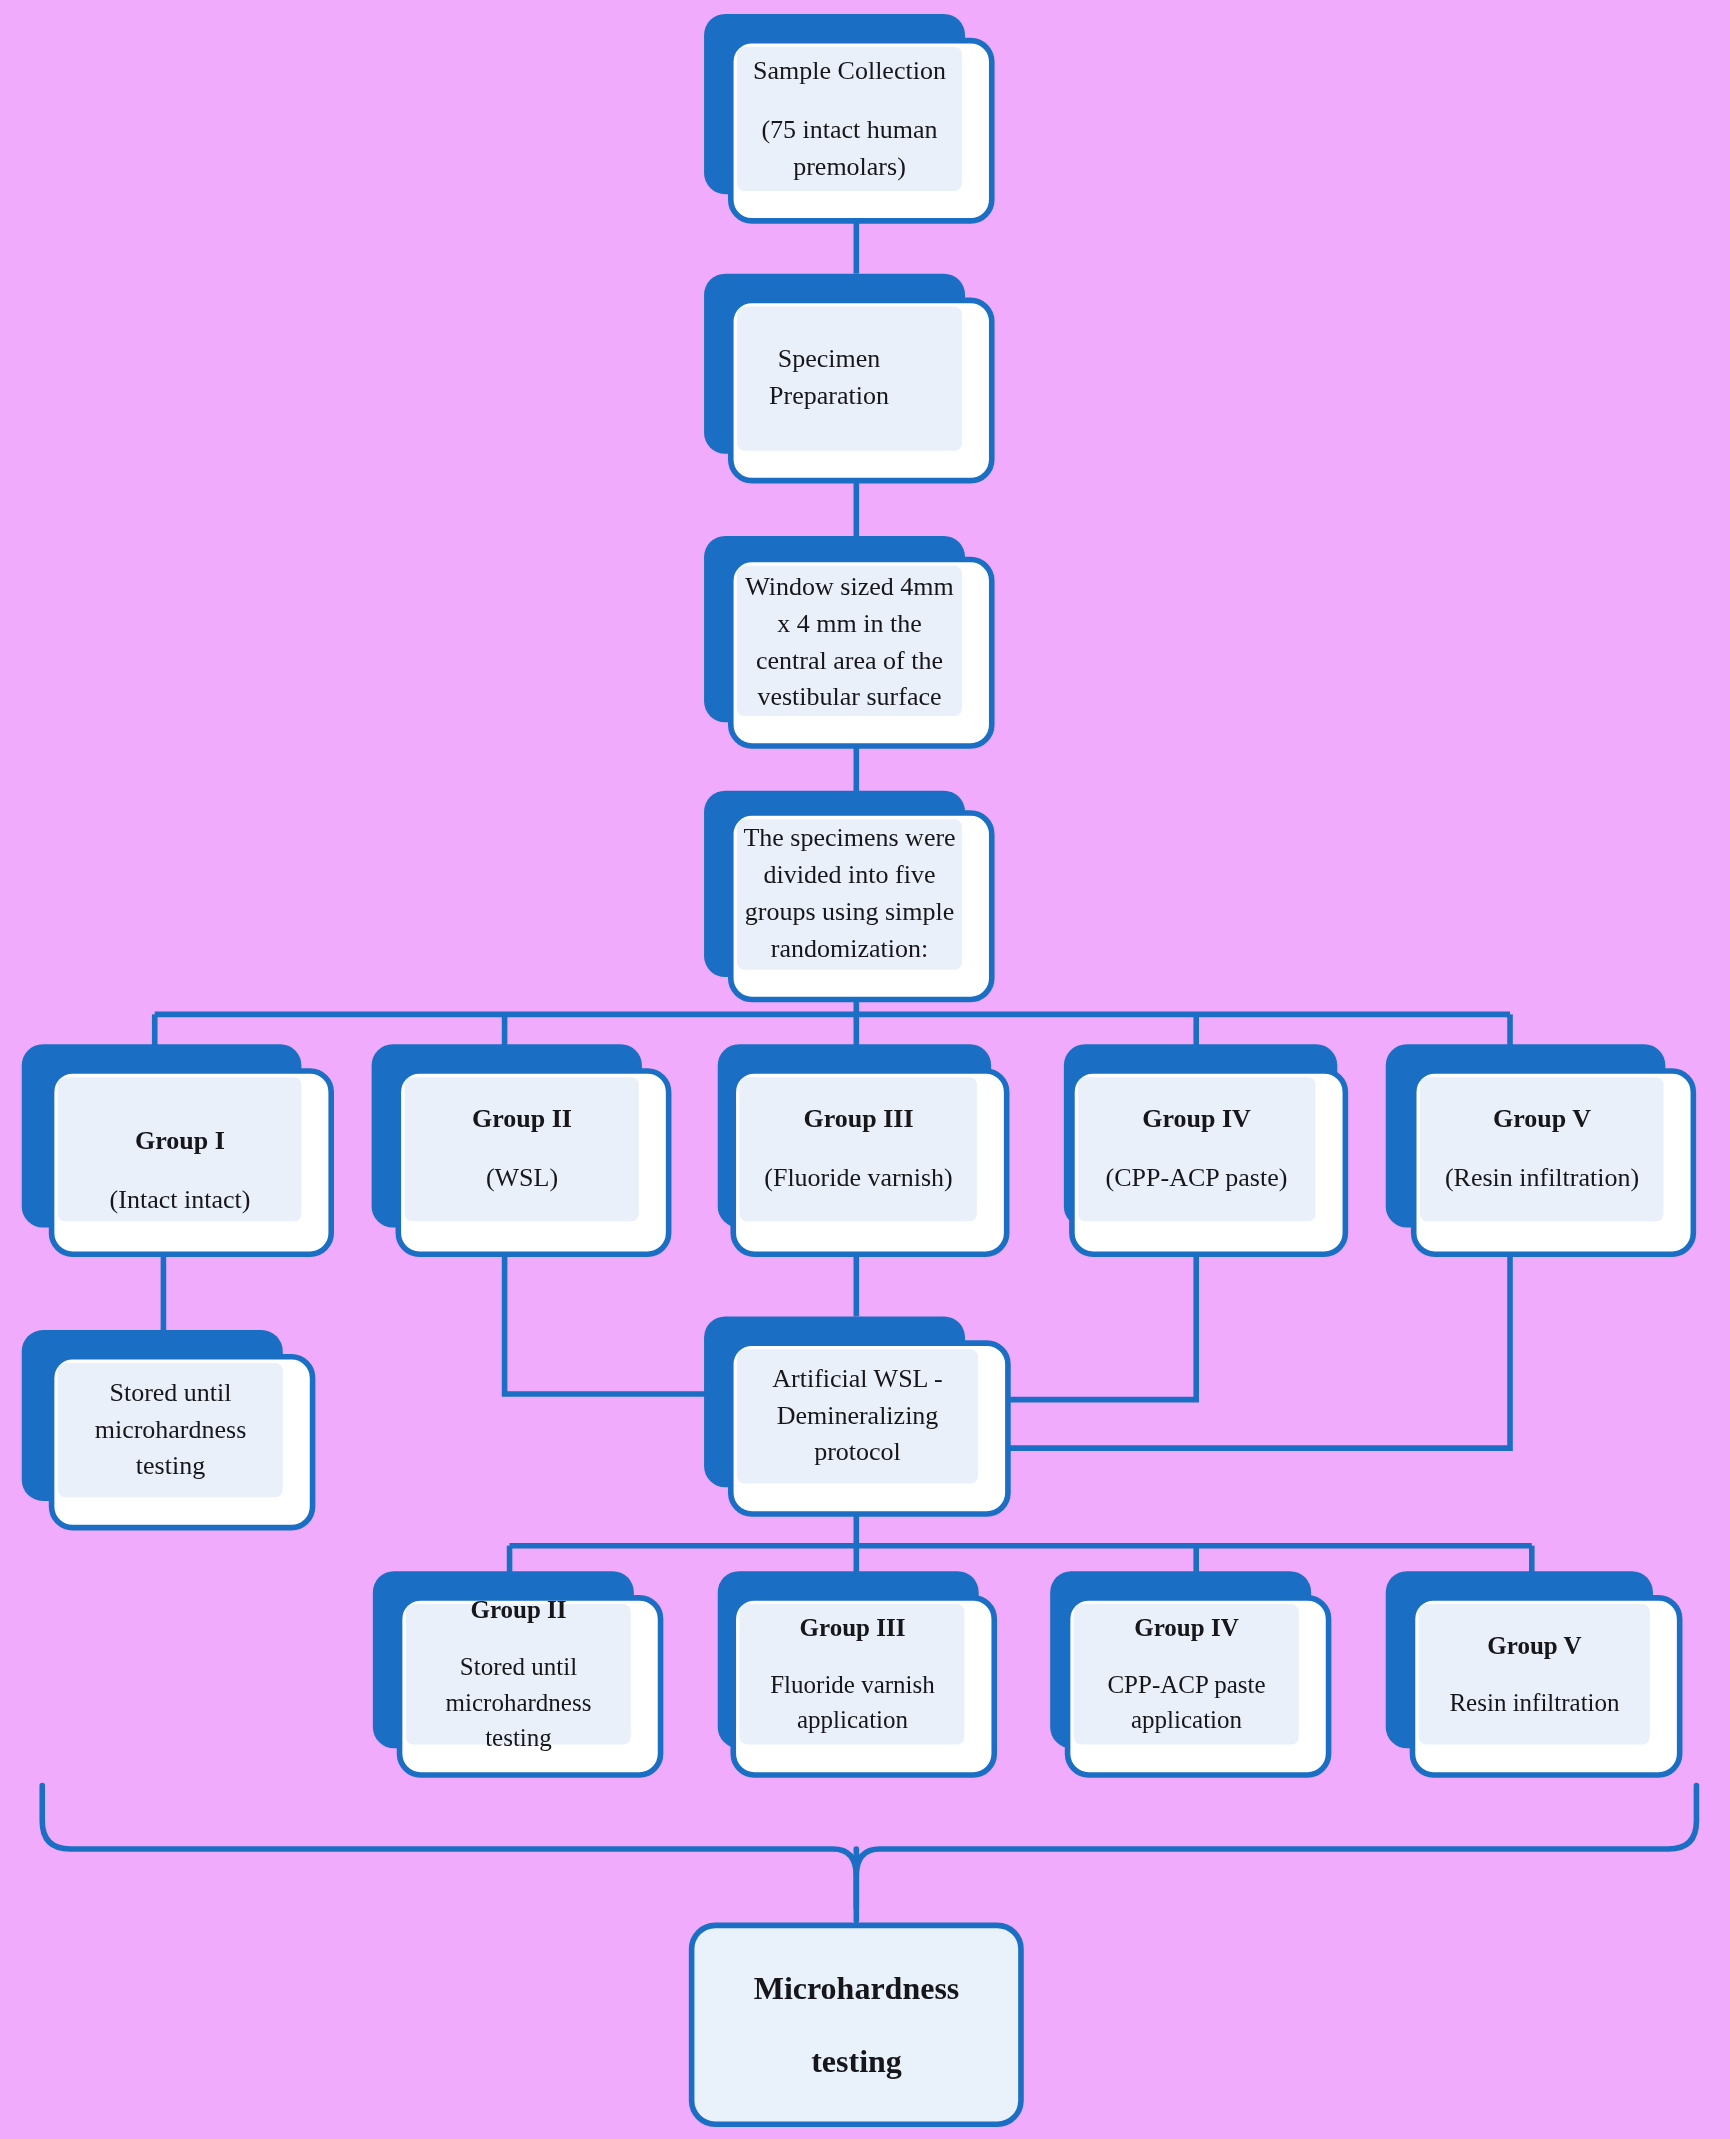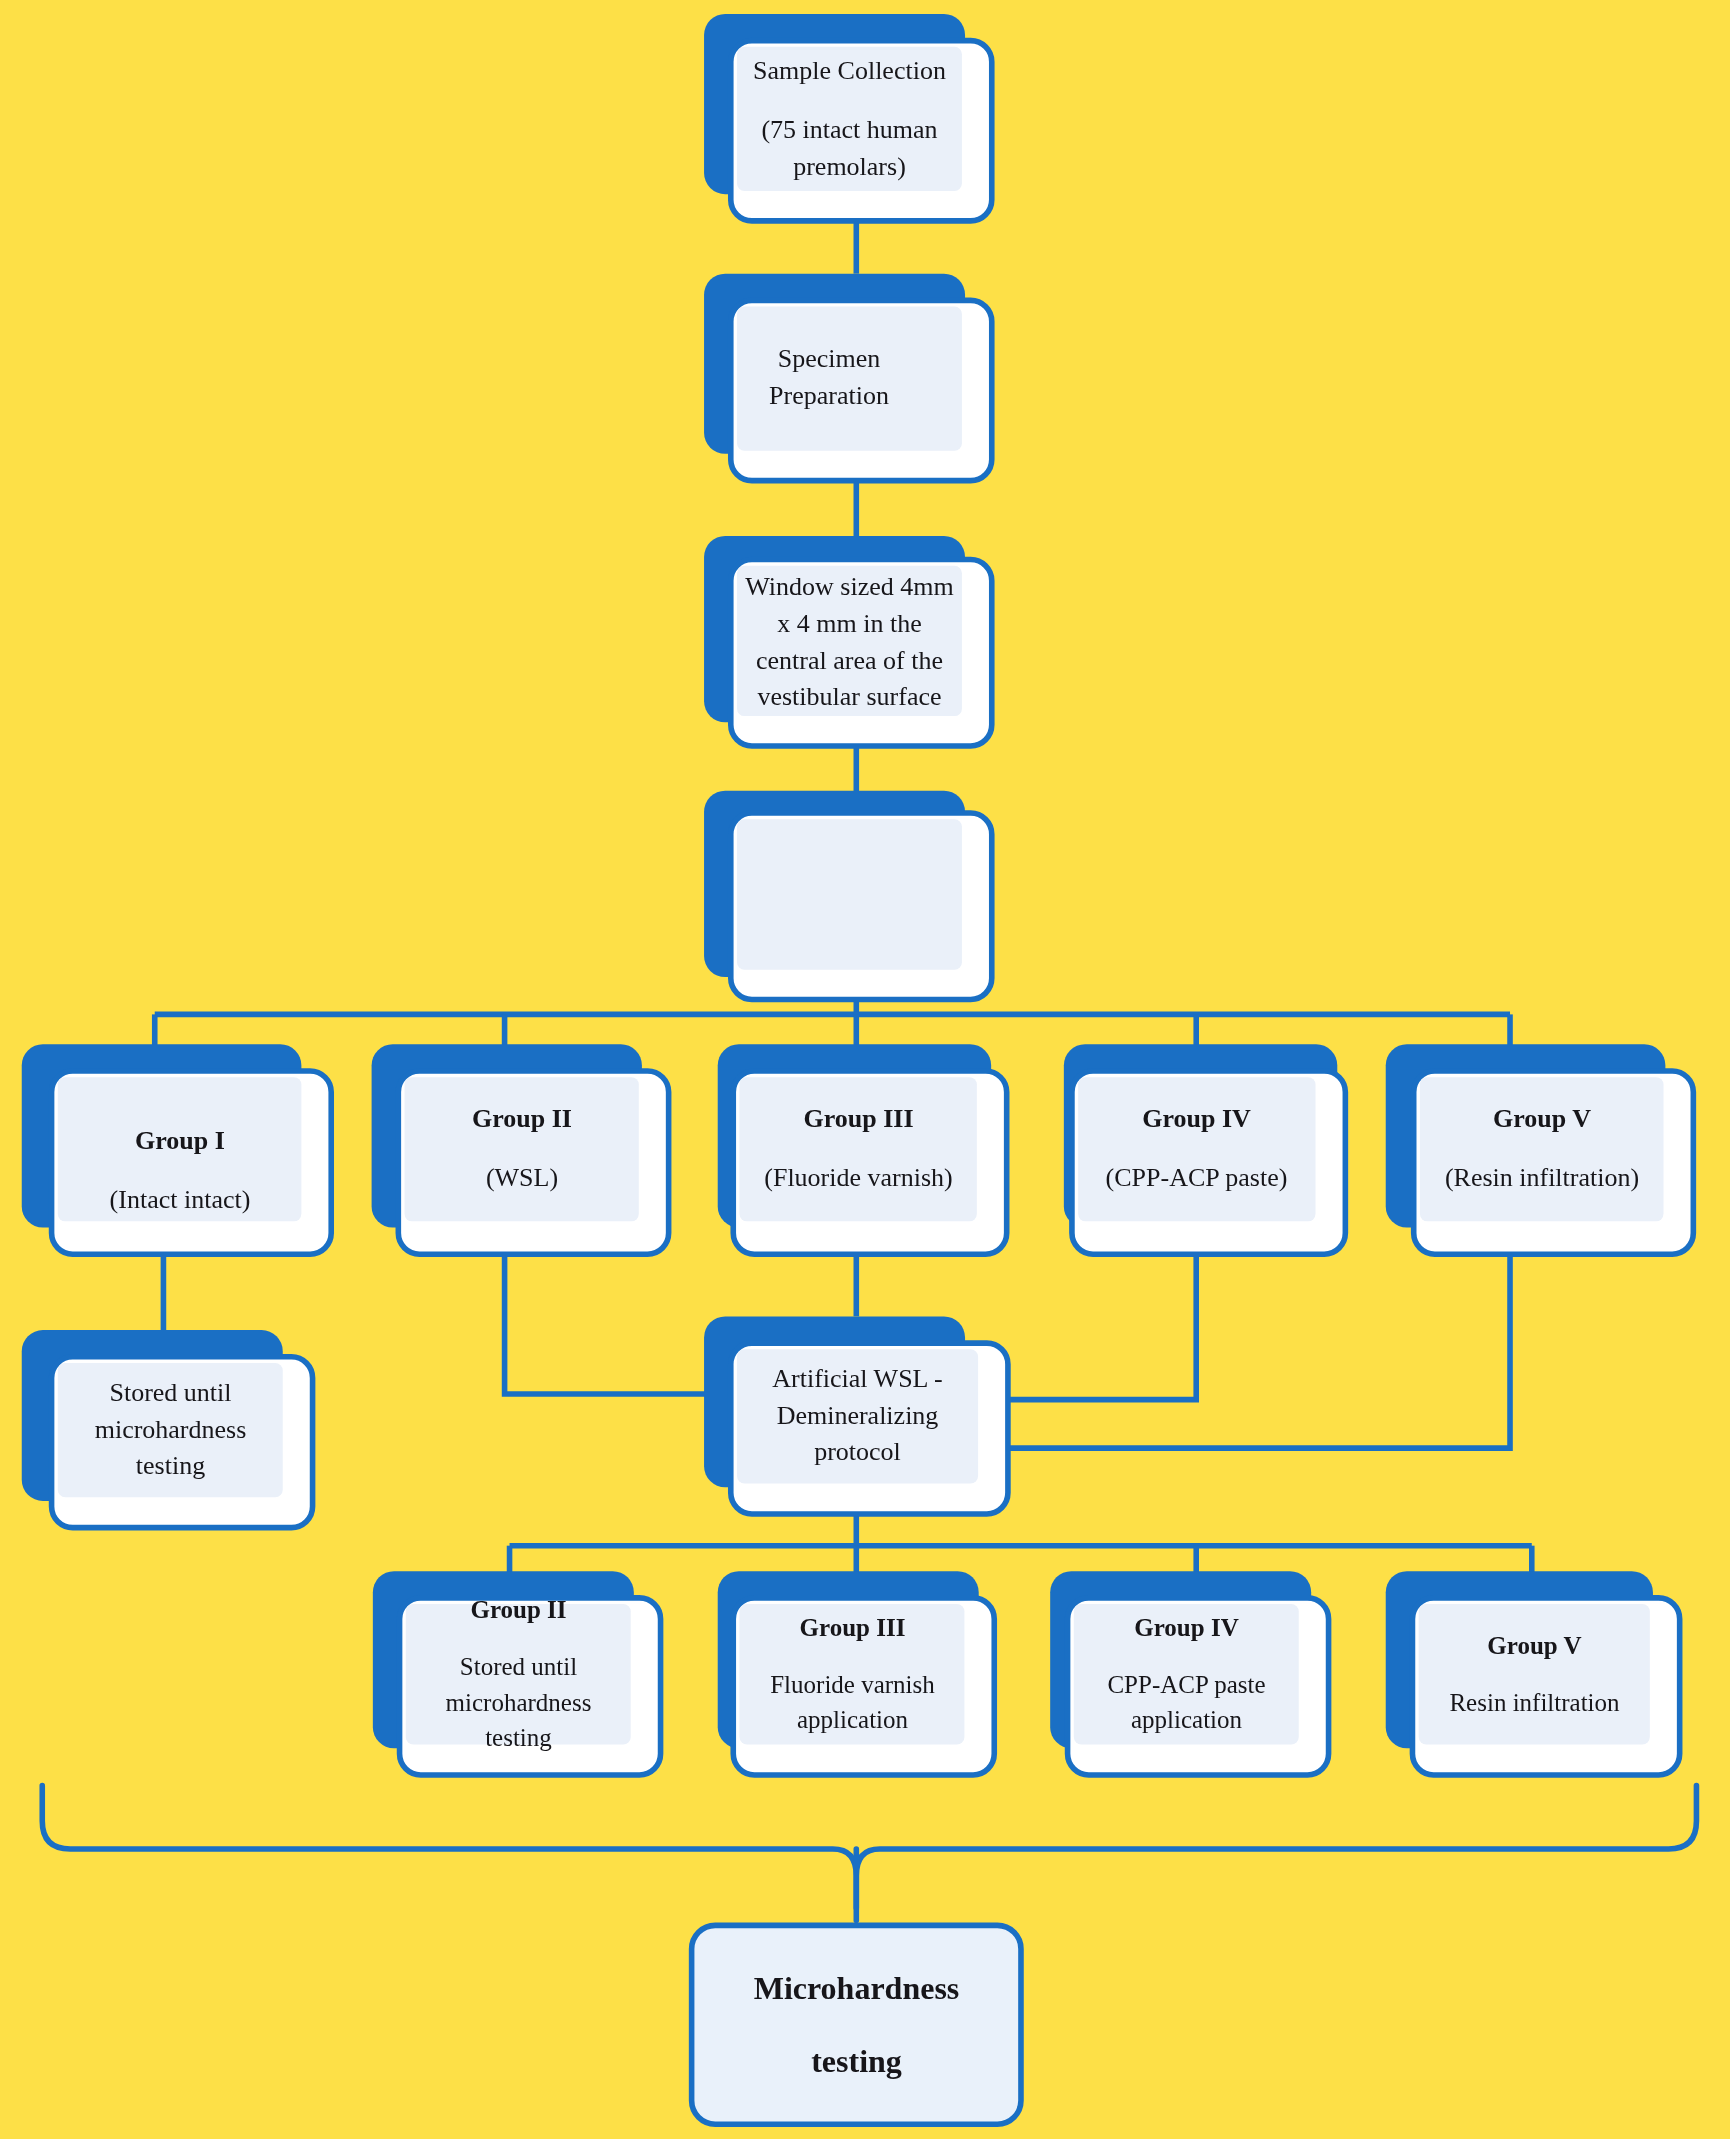--- a/index.html
+++ b/index.html
@@ -7,21 +7,21 @@
     padding: 0;
     background: #ffffff;
   }
   body {
     font-family: "Liberation Serif", "DejaVu Serif", serif;
   }
   #chart-root {
     position: relative;
     width: 1730px;
     height: 2140px;
-    background: #fde047;
+    background: #f0abfc;
     overflow: hidden;
   }
   #flow-svg {
     position: absolute;
     top: 0;
     left: 0;
     width: 1730px;
     height: 2140px;
   }
   .node-text {
@@ -207,20 +207,26 @@
     <span class="ln">Preparation</span>
   </div>
 
   <div class="node-text fs-42" style="left:737px; top:566px; width:225px; height:153px;">
     <span class="ln">Window sized 4mm</span>
     <span class="ln">x 4 mm in the</span>
     <span class="ln">central area of the</span>
     <span class="ln">vestibular surface</span>
   </div>
 
+  <div class="node-text fs-42" style="left:737px; top:819px; width:225px; height:150px;">
+    <span class="ln">The specimens were</span>
+    <span class="ln">divided into five</span>
+    <span class="ln">groups using simple</span>
+    <span class="ln">randomization:</span>
+  </div>
 
   <div class="node-text fs-42" style="left:58px; top:1099px; width:244px; height:144px;">
     <span class="ln bold">Group I</span>
     <span class="ln gap-above">(Intact intact)</span>
   </div>
 
   <div class="node-text fs-42" style="left:405px; top:1077px; width:234px; height:144px;">
     <span class="ln bold">Group II</span>
     <span class="ln gap-above">(WSL)</span>
   </div>

